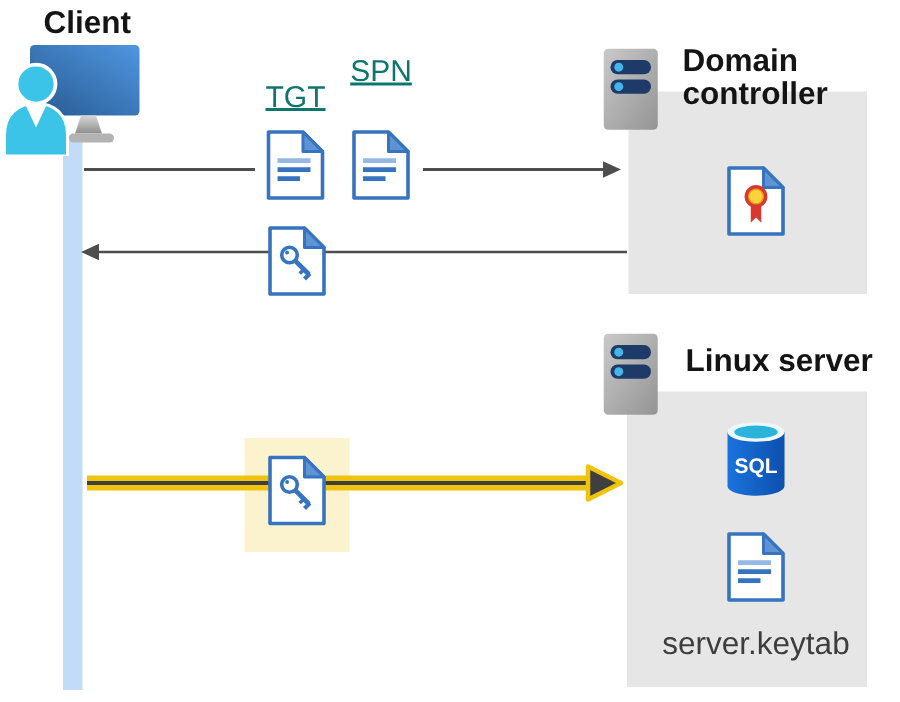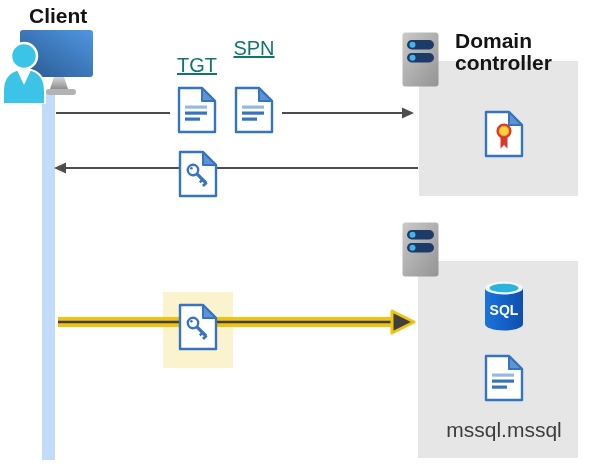--- a/index.html
+++ b/index.html
@@ -149,16 +149,17 @@
       <use href="#doc-plain"></use>
     </svg>
 
   <div class="abs hdr nowrap" style="left:29px;top:5px;">Client</div>
 
   <div class="abs sub ctr" style="left:177px;top:54px;width:40px;">TGT</div>
   <div class="abs sub ctr" style="left:233px;top:37px;width:42px;">SPN</div>
 
   <div class="abs hdr" style="left:455px;top:8px;width:130px;margin-top:22px;">Domain controller</div>
 
+  <div class="abs hdr nowrap" style="left:457px;top:230px;">Linux server</div>
 
-  <div class="abs keytab" style="left:428px;top:418px;width:152px;">mssql.mssql</div>
+  <div class="abs keytab" style="left:428px;top:418px;width:152px;">server.keytab</div>
 
 </div>
 
 </body></html>

